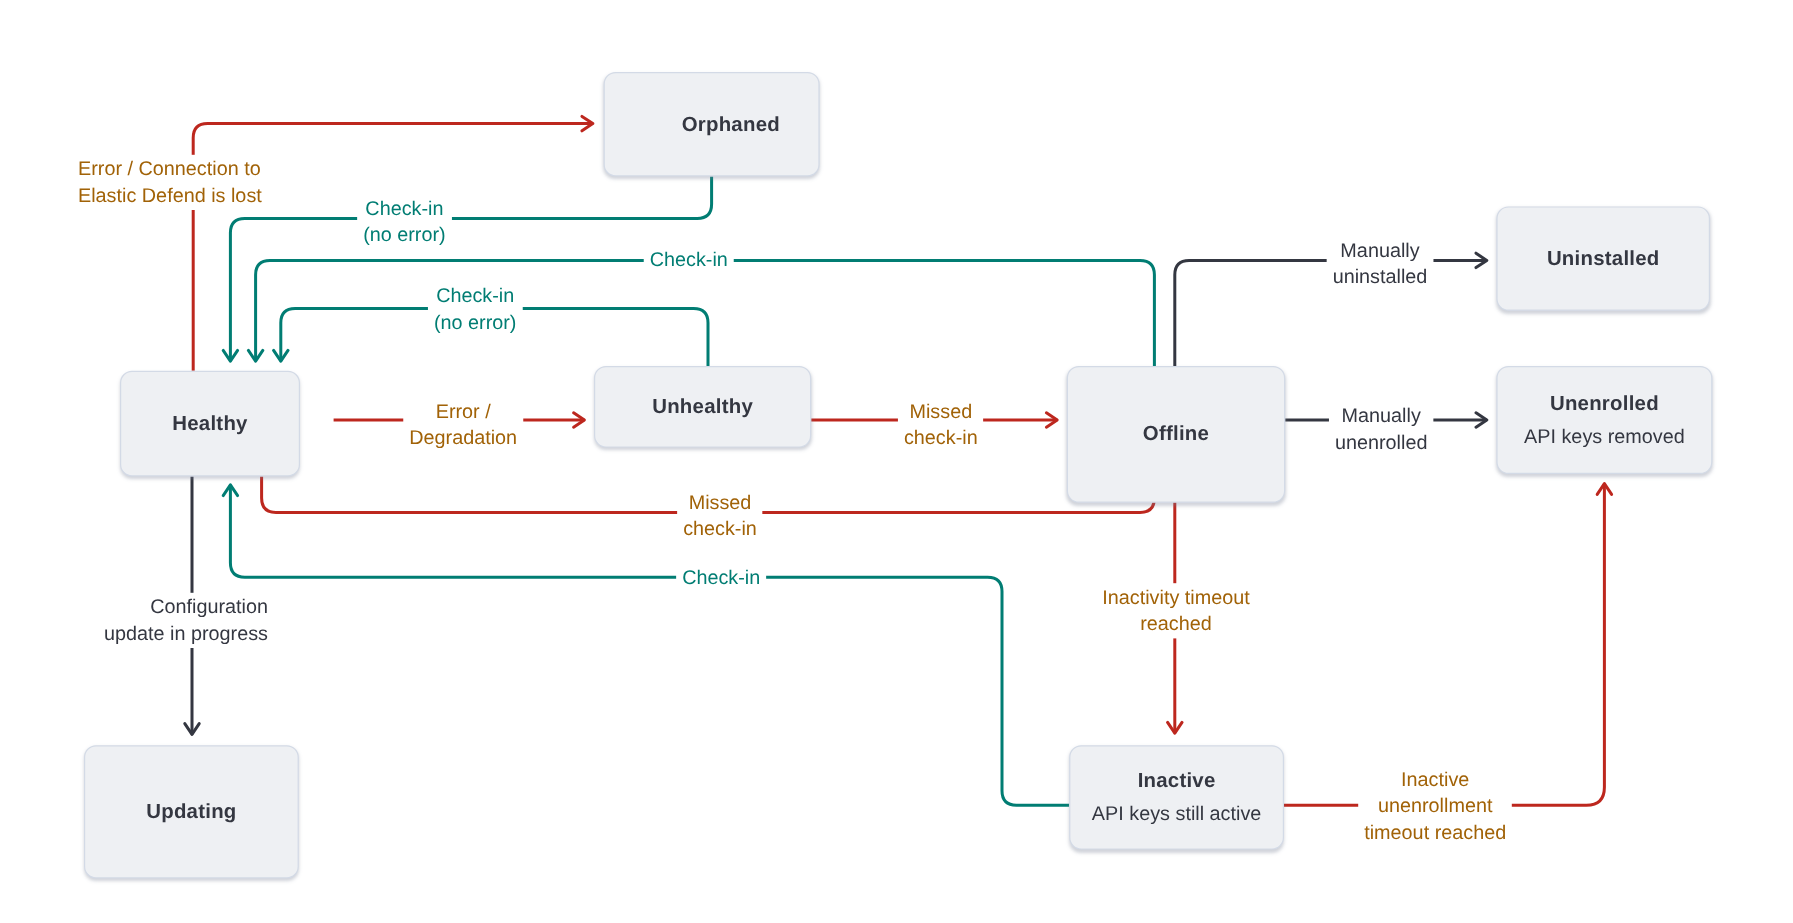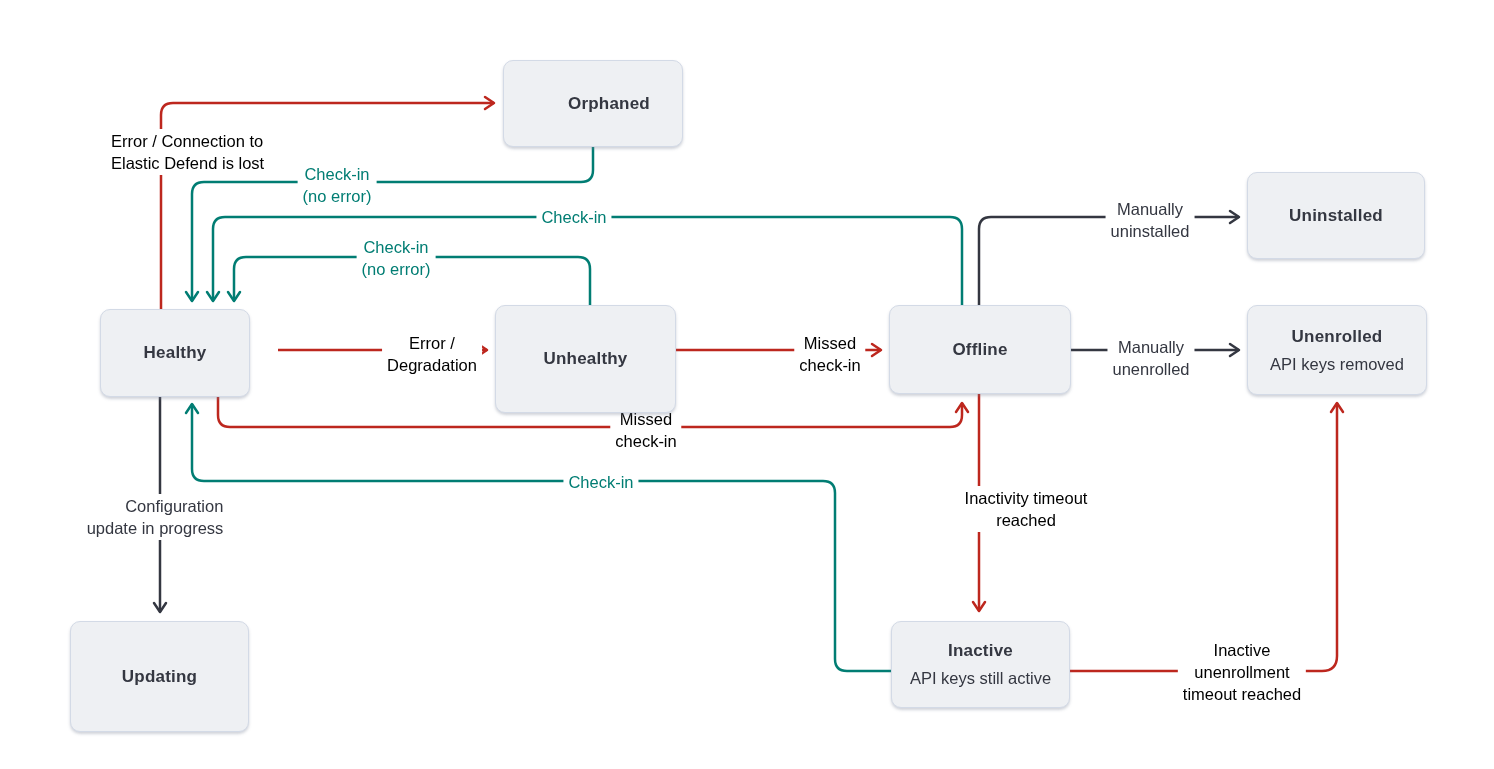--- a/index.html
+++ b/index.html
@@ -33,21 +33,21 @@
     position:absolute;
     transform:translate(-50%,-50%);
     background:#ffffff;
     text-align:center;
     font-size:16.5px;
     line-height:22px;
     padding:1px 5px;
     white-space:nowrap;
   }
   .elabel.left-anchor{transform:translate(0,-50%);text-align:left;}
-  .elabel.red{color:#000000;margin-left:46px;}
+  .elabel.red{color:#a16207;}
   .elabel.teal{color:#017d73;}
   .elabel.dark{color:#343741;}
 </style>
 </head>
 <body>
 
 <div class="canvas">
 
   <svg class="wires" width="1494" height="769" viewBox="0 0 1494 769">
     <defs>
@@ -142,25 +142,25 @@
   </div>
 
   <div class="node" style="left:503px;top:60px;width:180px;height:87px;padding-left:32px;">
     <div class="node-title">Orphaned</div>
   </div>
 
   <div class="node" style="left:100px;top:309px;width:150px;height:88px;">
     <div class="node-title">Healthy</div>
   </div>
 
-  <div class="node" style="left:495px;top:305px;width:181px;height:108px;">
+  <div class="node" style="left:495px;top:305px;width:181px;height:68px;">
     <div class="node-title">Unhealthy</div>
   </div>
 
-  <div class="node" style="left:889px;top:305px;width:182px;height:89px;">
+  <div class="node" style="left:889px;top:305px;width:182px;height:114px;">
     <div class="node-title">Offline</div>
   </div>
 
   <div class="node" style="left:1247px;top:172px;width:178px;height:87px;">
     <div class="node-title">Uninstalled</div>
   </div>
 
   <div class="node" style="left:1247px;top:305px;width:180px;height:90px;">
     <div class="node-title">Unenrolled</div>
     <div class="node-sub">API keys removed</div>

